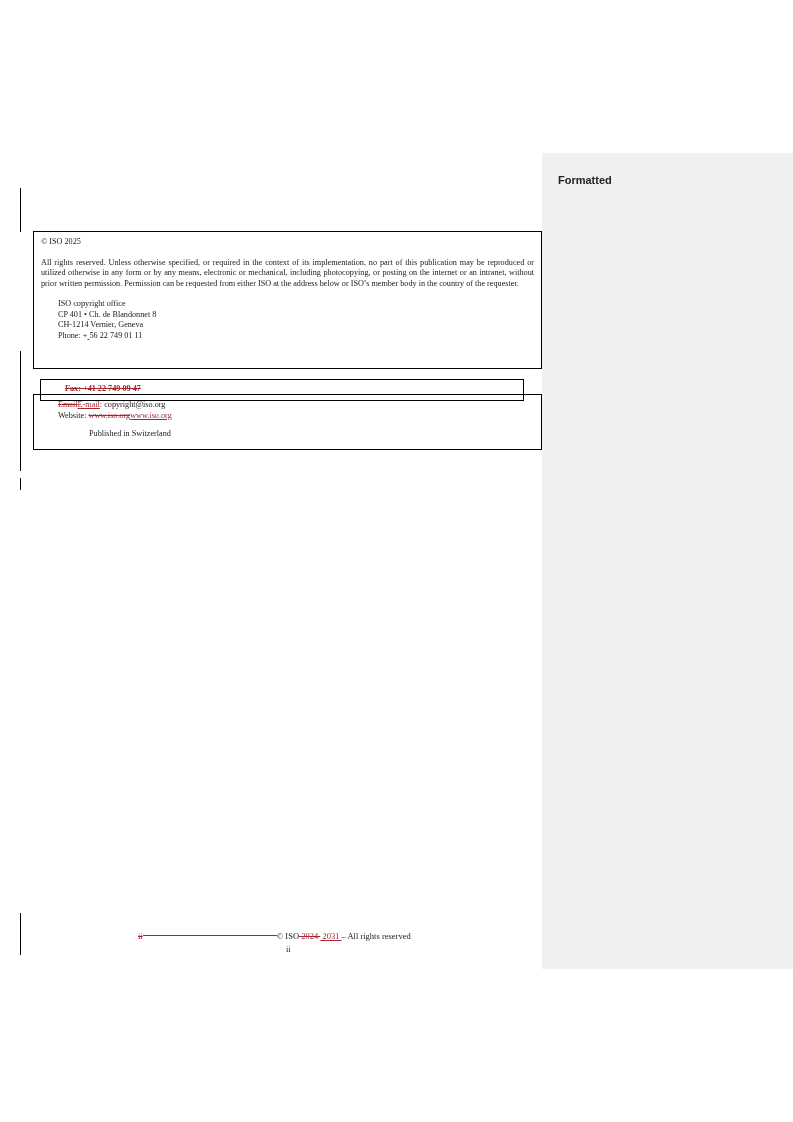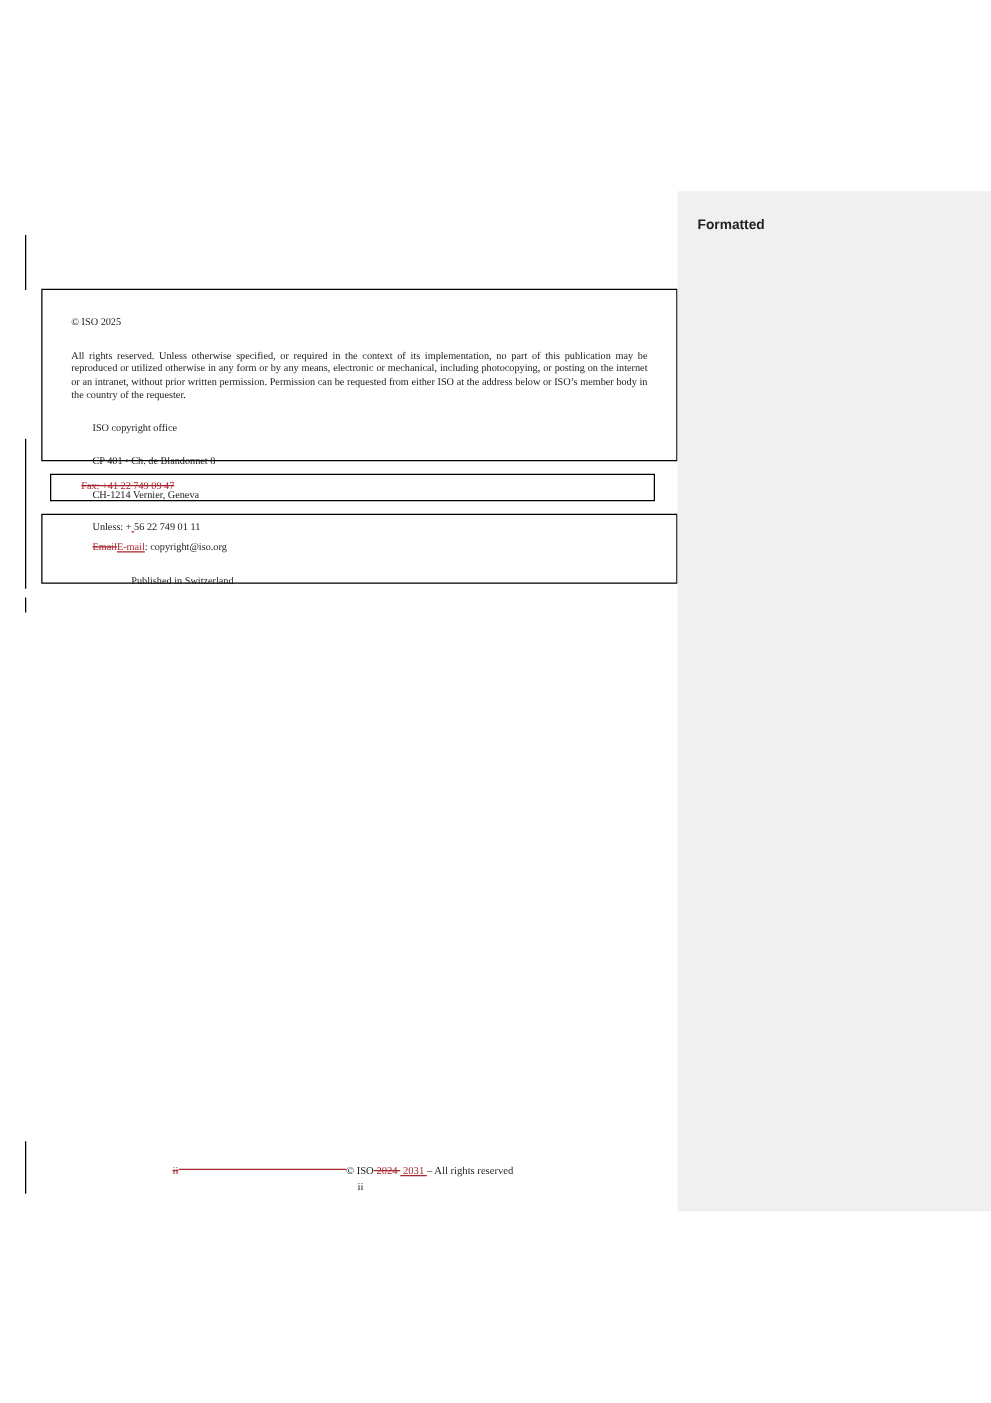--- a/index.html
+++ b/index.html
@@ -19,23 +19,23 @@
     .change-bar { position: absolute; left: 20px; width: 1px; background: #000; }
     .del { color: #a8262f; text-decoration: line-through; text-decoration-color: #a8262f; }
     .ins { color: #a8262f; text-decoration: underline; text-decoration-color: #a8262f; }
     .header {
       position: absolute; left: 0; top: 188px; width: 578px; text-align: center;
       font-weight: bold; font-size: 9.5px; letter-spacing: 0;
       font-family: "Liberation Serif", serif;
     }
     .box { position: absolute; border: 1px solid #000; box-sizing: border-box; font-family: "Liberation Serif", serif; font-size: 8.2px; line-height: 10.5px; }
     .box1 { left: 33px; top: 231px; width: 509px; height: 138px; padding: 5px 7px; }
-    .box-fax { left: 40px; top: 379px; width: 484px; height: 22px; padding: 4px 0 0 24px; }
-    .box2 { left: 33px; top: 411px; width: 509px; height: 56px; padding: 5px 7px; }
-    .p { margin: 16px; }
+    .box-fax { left: 40px; top: 379px; width: 484px; height: 22px; padding: 4px 0 0 24px; font-weight: bold; }
+    .box2 { left: 33px; top: 394px; width: 509px; height: 56px; padding: 5px 7px; }
+    .p { margin: 0; }
     .para { margin-top: 10px; text-align: justify; }
     .indent { padding-left: 17px; }
     .addr { margin-top: 10px; }
     .pub { margin-top: 8px; padding-left: 48px; }
     .footer {
       position: absolute; left: 138px; top: 931px; font-family: "Liberation Serif", serif;
       font-size: 8.5px; line-height: 11px;
     }
     .footer-row { display: flex; align-items: baseline; white-space: nowrap; }
     .del-rule { display: inline-block; width: 134px; border-top: 1px solid #a8262f; transform: translateY(-3px); }
@@ -52,31 +52,32 @@
   <div class="change-bar" style="top:913px;height:42px;"></div>
 
 
   <div class="box box1">
     <p class="p">© ISO 2025</p>
     <p class="p para">All rights reserved. Unless otherwise specified, or required in the context of its implementation, no part of this publication may be reproduced or utilized otherwise in any form or by any means, electronic or mechanical, including photocopying, or posting on the internet or an intranet, without prior written permission. Permission can be requested from either ISO at the address below or ISO’s member body in the country of the requester.</p>
     <div class="indent addr">
       <p class="p">ISO copyright office</p>
       <p class="p">CP 401 • Ch. de Blandonnet 8</p>
       <p class="p">CH-1214 Vernier, Geneva</p>
-      <p class="p"><span>Unless: +</span><span class="ins" style="white-space:pre;"> </span><span>56 22 749 01 11</span></p>
+      <p class="p"><span>Phone: +</span><span class="ins" style="white-space:pre;"> </span><span>56 22 749 01 11</span></p>
     </div>
   </div>
 
   <div class="box box-fax">
     <span class="del">Fax: +41 22 749 09 47</span>
   </div>
 
   <div class="box box2">
     <div class="indent">
       <p class="p"><span class="del">Email</span><span class="ins">E-mail</span><span>: copyright@iso.org</span></p>
+      <p class="p"><span>Website: </span><span class="del">www.iso.org</span><span class="ins">www.iso.org</span></p>
     </div>
     <p class="p pub">Published in Switzerland</p>
   </div>
 
   <div class="footer">
     <div class="footer-row">
       <span class="del">ii</span>
         <span class="del-rule"></span>
         <span>© ISO</span>
         <span class="del" style="white-space:pre;text-align:right;"> 2024 </span>

